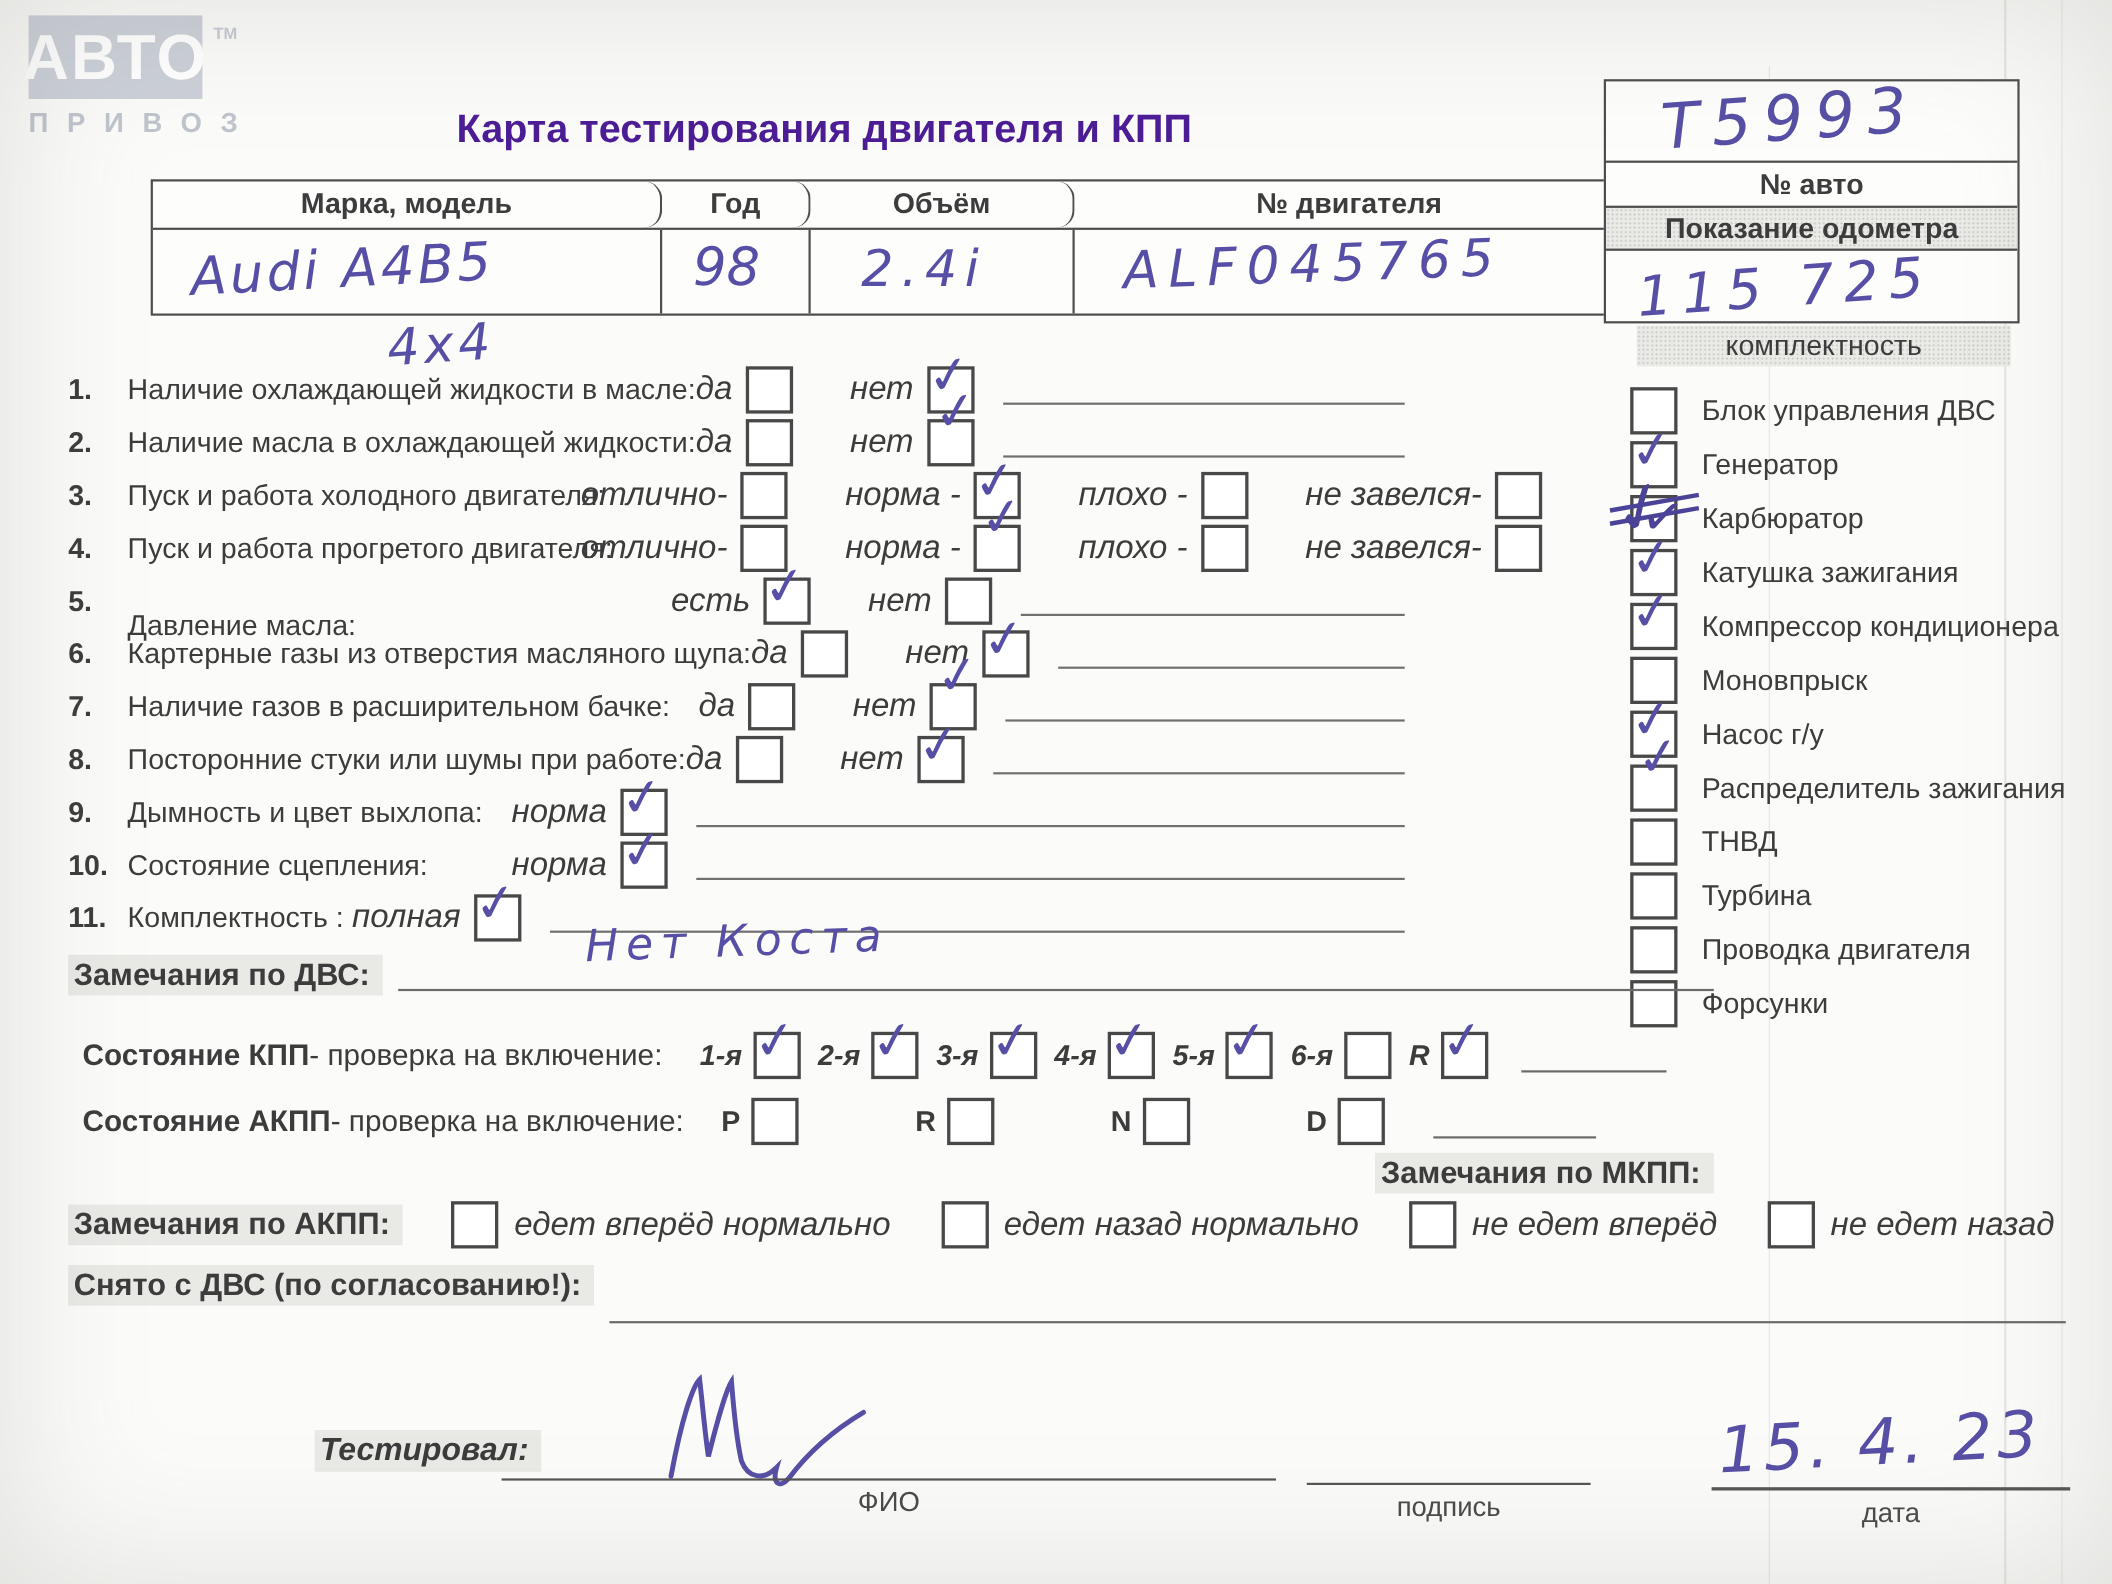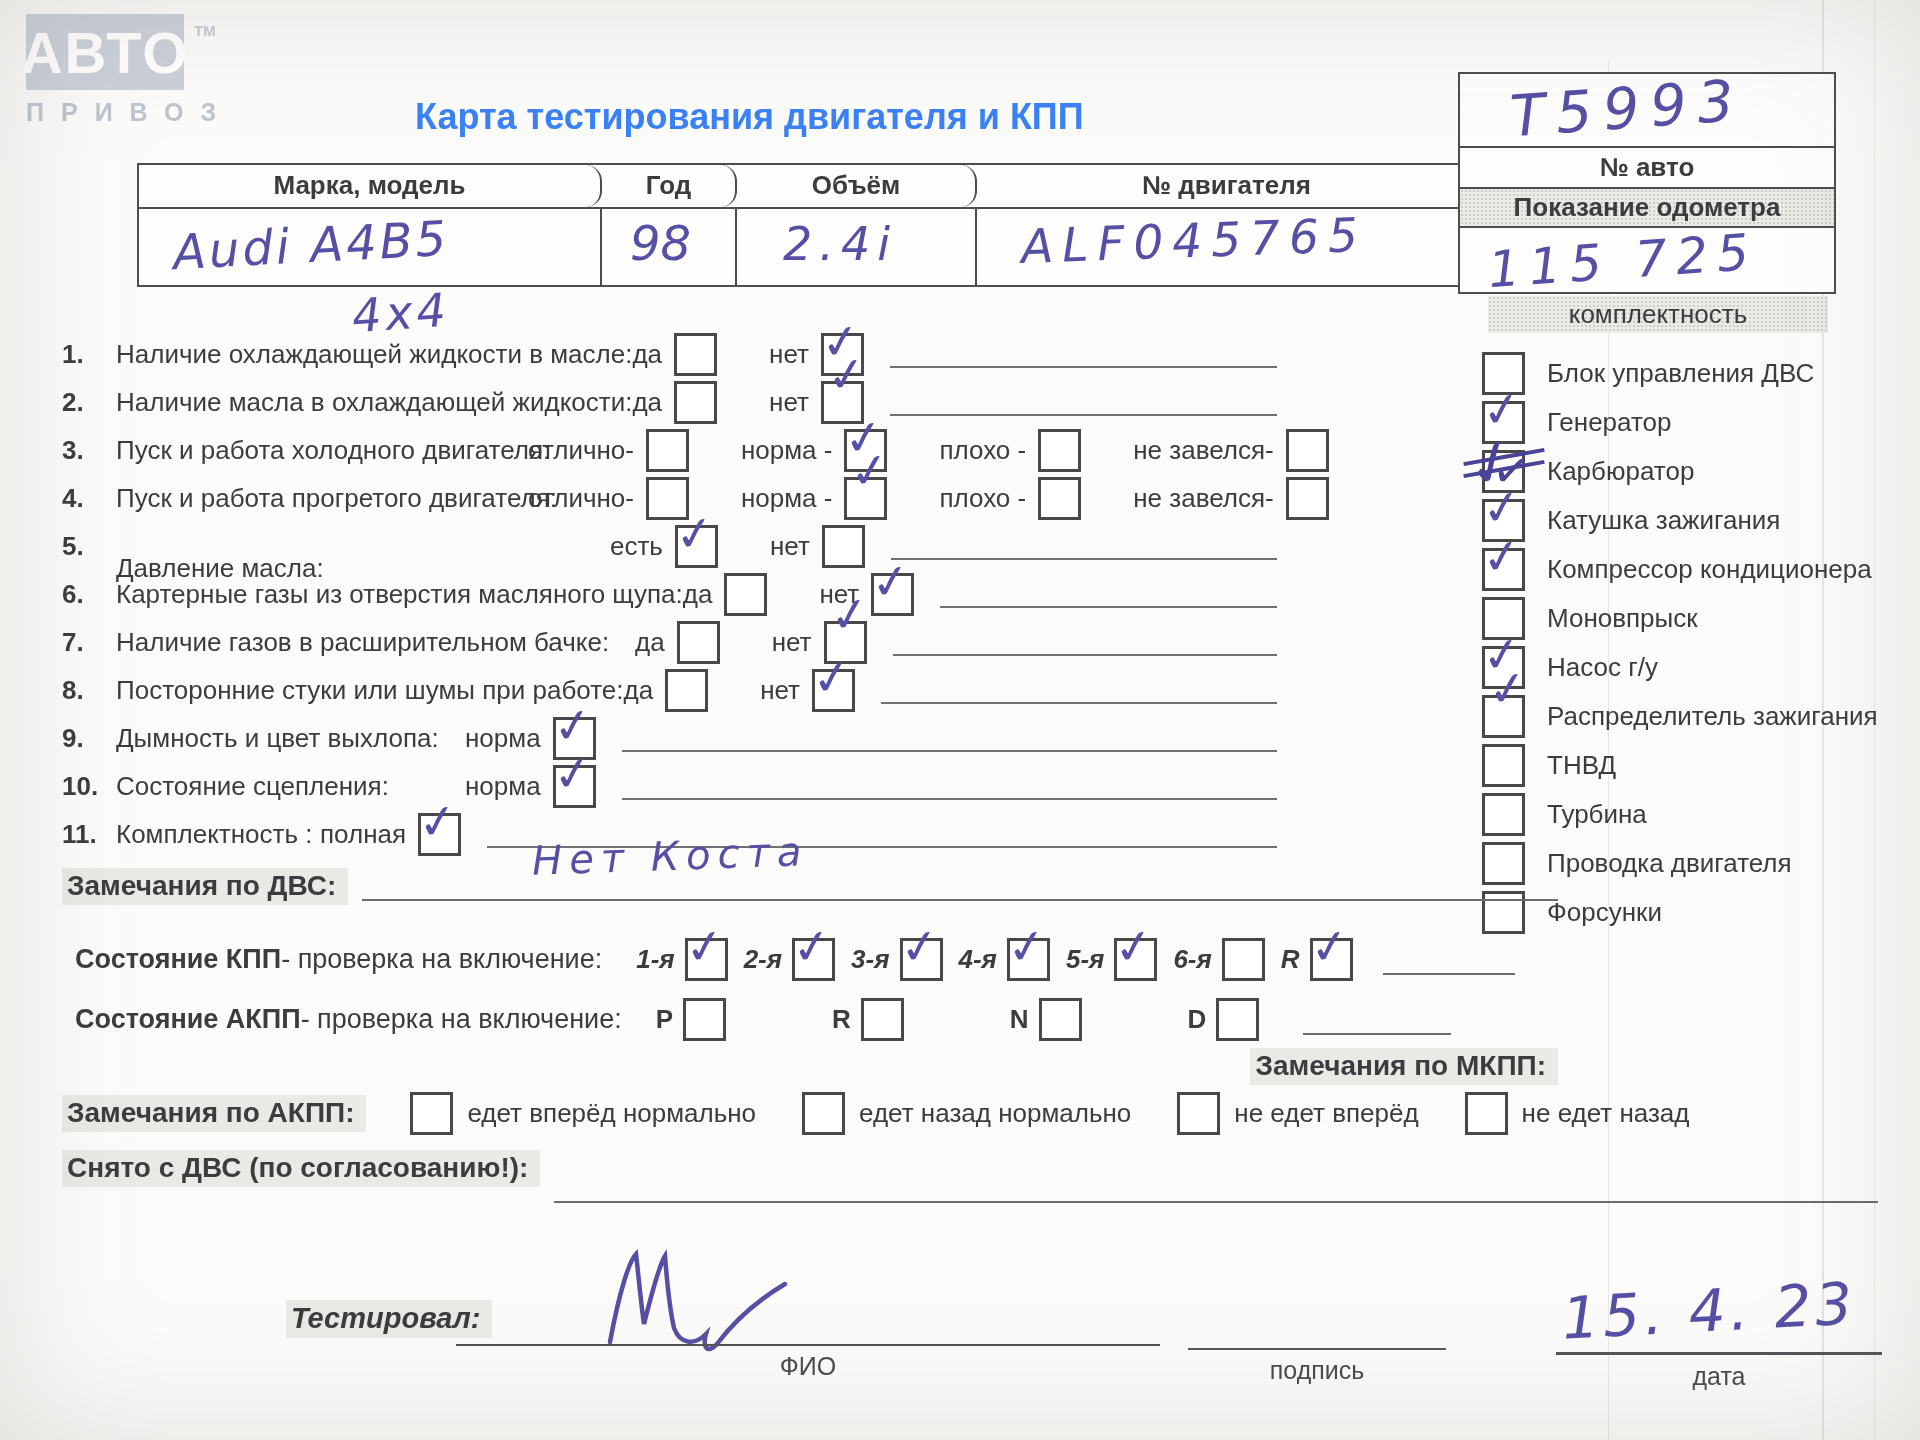--- a/index.html
+++ b/index.html
@@ -8,21 +8,21 @@
   .page::after{content:"";position:absolute;inset:0;pointer-events:none;
         box-shadow:inset 0 0 140px rgba(110,110,105,.20);}
   
   .fold{position:absolute;top:0;height:1440px;background:#d7d7d3;}
   
   .logo{position:absolute;left:26px;top:14px;}
   .logo-box{width:158px;height:76px;background:#ccd0d8;color:#ffffff;
         font-size:58px;font-weight:bold;display:flex;align-items:center;justify-content:center;letter-spacing:2px;}
   .logo-tm{position:absolute;left:168px;top:8px;font-size:15px;color:#c6cad2;font-weight:bold;}
   .logo-sub{margin-top:8px;color:#bfc4cd;font-size:25px;font-weight:bold;letter-spacing:17px;}
-  .title{position:absolute;left:415px;top:96px;font-size:36px;font-weight:bold;color:#3b82f6;}
+  .title{position:absolute;left:415px;top:96px;font-size:36px;font-weight:bold;color:#4c1d95;}
   
   .hw{font-family:"DejaVu Sans",sans-serif;font-style:italic;color:#574fa5;line-height:1;}
   
   .vtable{position:absolute;left:137px;top:163px;width:1337px;border:2px solid #4d4d4d;background:#fdfdfc;}
   .vt-head{display:grid;grid-template-columns:463px 135px 240px 1fr;border-bottom:2px solid #4d4d4d;}
   .vt-head>div{padding:5px 2px 6px;font-size:26px;font-weight:bold;text-align:center;border-right:2px solid #4d4d4d;border-radius:16px;}
   .vt-head>div:last-child{border-right:none;}
   .vt-row{display:grid;grid-template-columns:463px 135px 240px 1fr;height:76px;}
   .vt-row>div{border-right:2px solid #4d4d4d;position:relative;}
   .vt-row>div:last-child{border-right:none;}
@@ -41,21 +41,21 @@
   .check.s1{transform:rotate(-22deg) scale(1.3);left:-13px;top:-14px;color:#4b4398;}
   .check.s2{transform:rotate(8deg);left:7px;top:-6px;color:#4b4398;}
   .strike{position:absolute;width:82px;border-top:4px solid #4b4398;left:-22px;transform:rotate(-10deg);}
   
   .checklist{position:absolute;left:62px;top:330px;width:1215px;}
   .check-row{height:48px;display:flex;align-items:center;}
   .row-num{width:54px;font-size:26px;font-weight:bold;flex:0 0 auto;}
   .row-label{font-size:26px;white-space:nowrap;}
   .row-opts{display:flex;gap:52px;align-items:center;}
   .opt-group{display:flex;align-items:center;gap:12px;}
-  .opt-label{font-size:26px;white-space:nowrap;}
+  .opt-label{font-style:italic;font-size:30px;white-space:nowrap;}
   .row-line{flex:1;border-bottom:2px solid #707070;margin-left:26px;transform:translateY(13px);}
   .check-row:nth-of-type(1) .row-label,.check-row:nth-of-type(2) .row-label{min-width:484px;}
   .check-row:nth-of-type(3) .row-label,.check-row:nth-of-type(4) .row-label{min-width:412px;}
   .check-row:nth-of-type(5) .row-label{min-width:494px;margin-top:44px;}
   .check-row:nth-of-type(6) .row-label,.check-row:nth-of-type(7) .row-label{min-width:519px;}
   .check-row:nth-of-type(8) .row-label{min-width:449px;}
   .check-row:nth-of-type(9) .row-label,.check-row:nth-of-type(10) .row-label{min-width:349px;}
   .check-row:nth-of-type(11) .row-label{min-width:204px;}
   
   .equip{position:absolute;left:1482px;top:296px;width:362px;}

